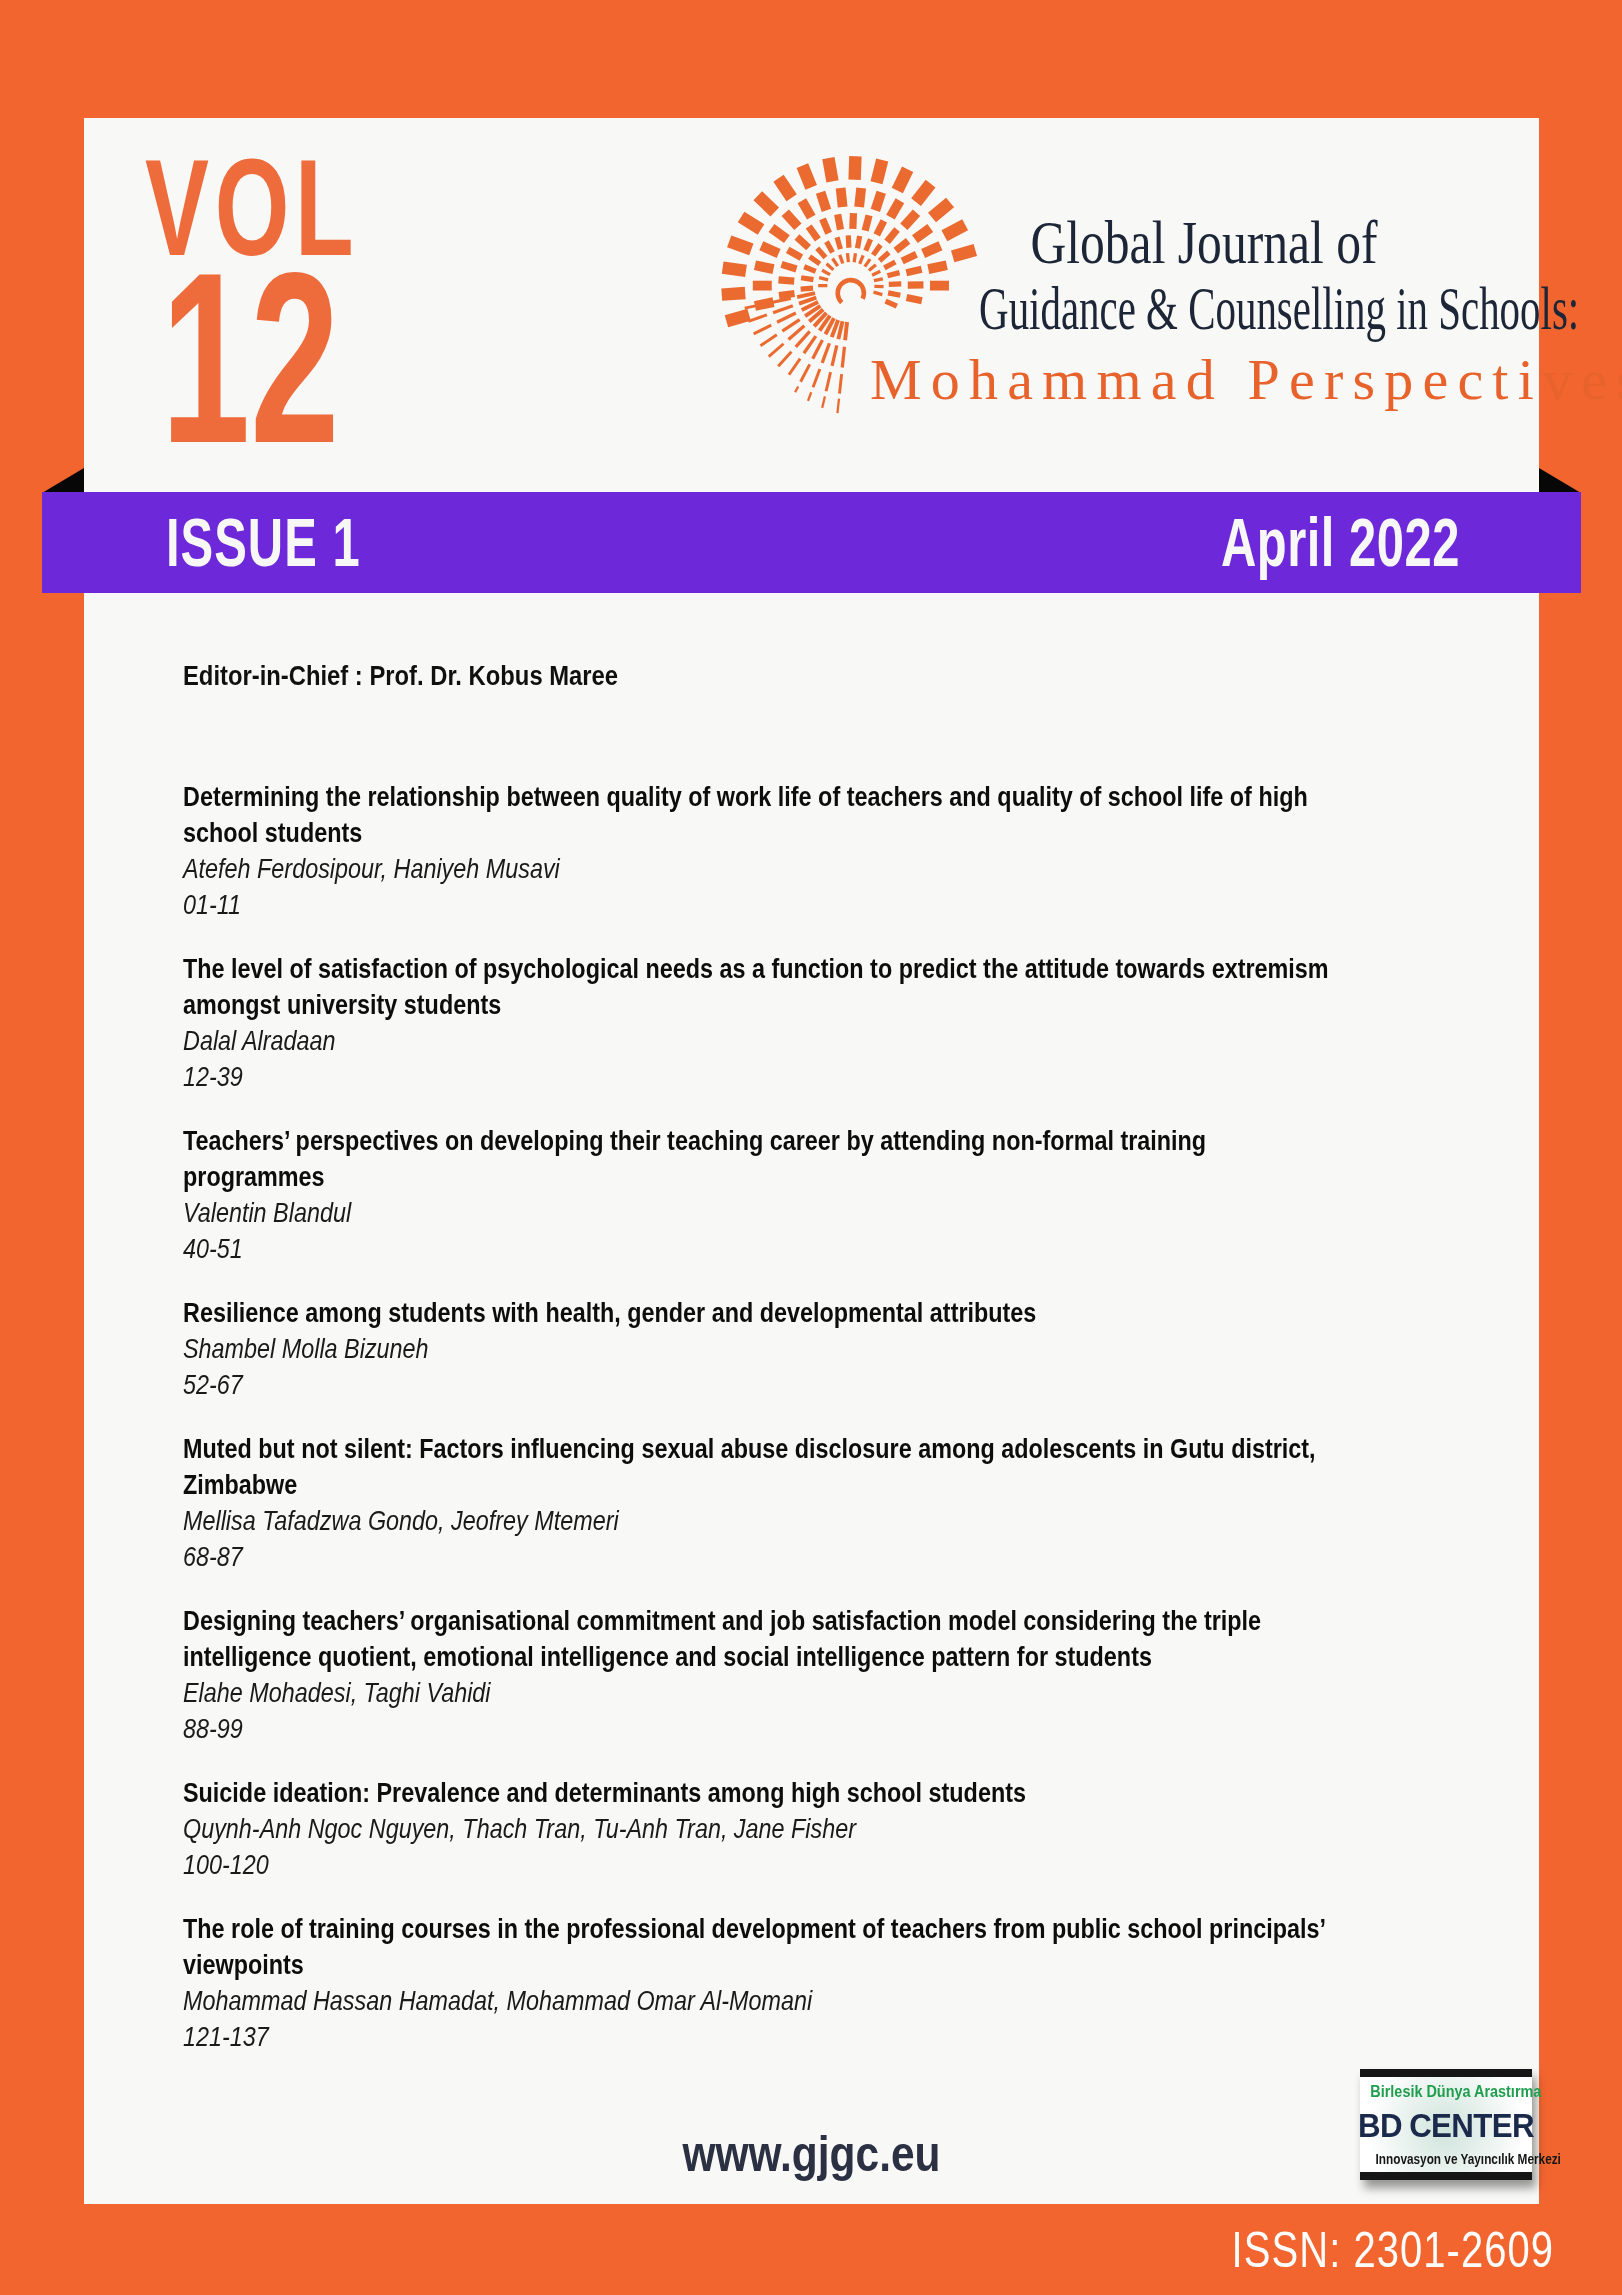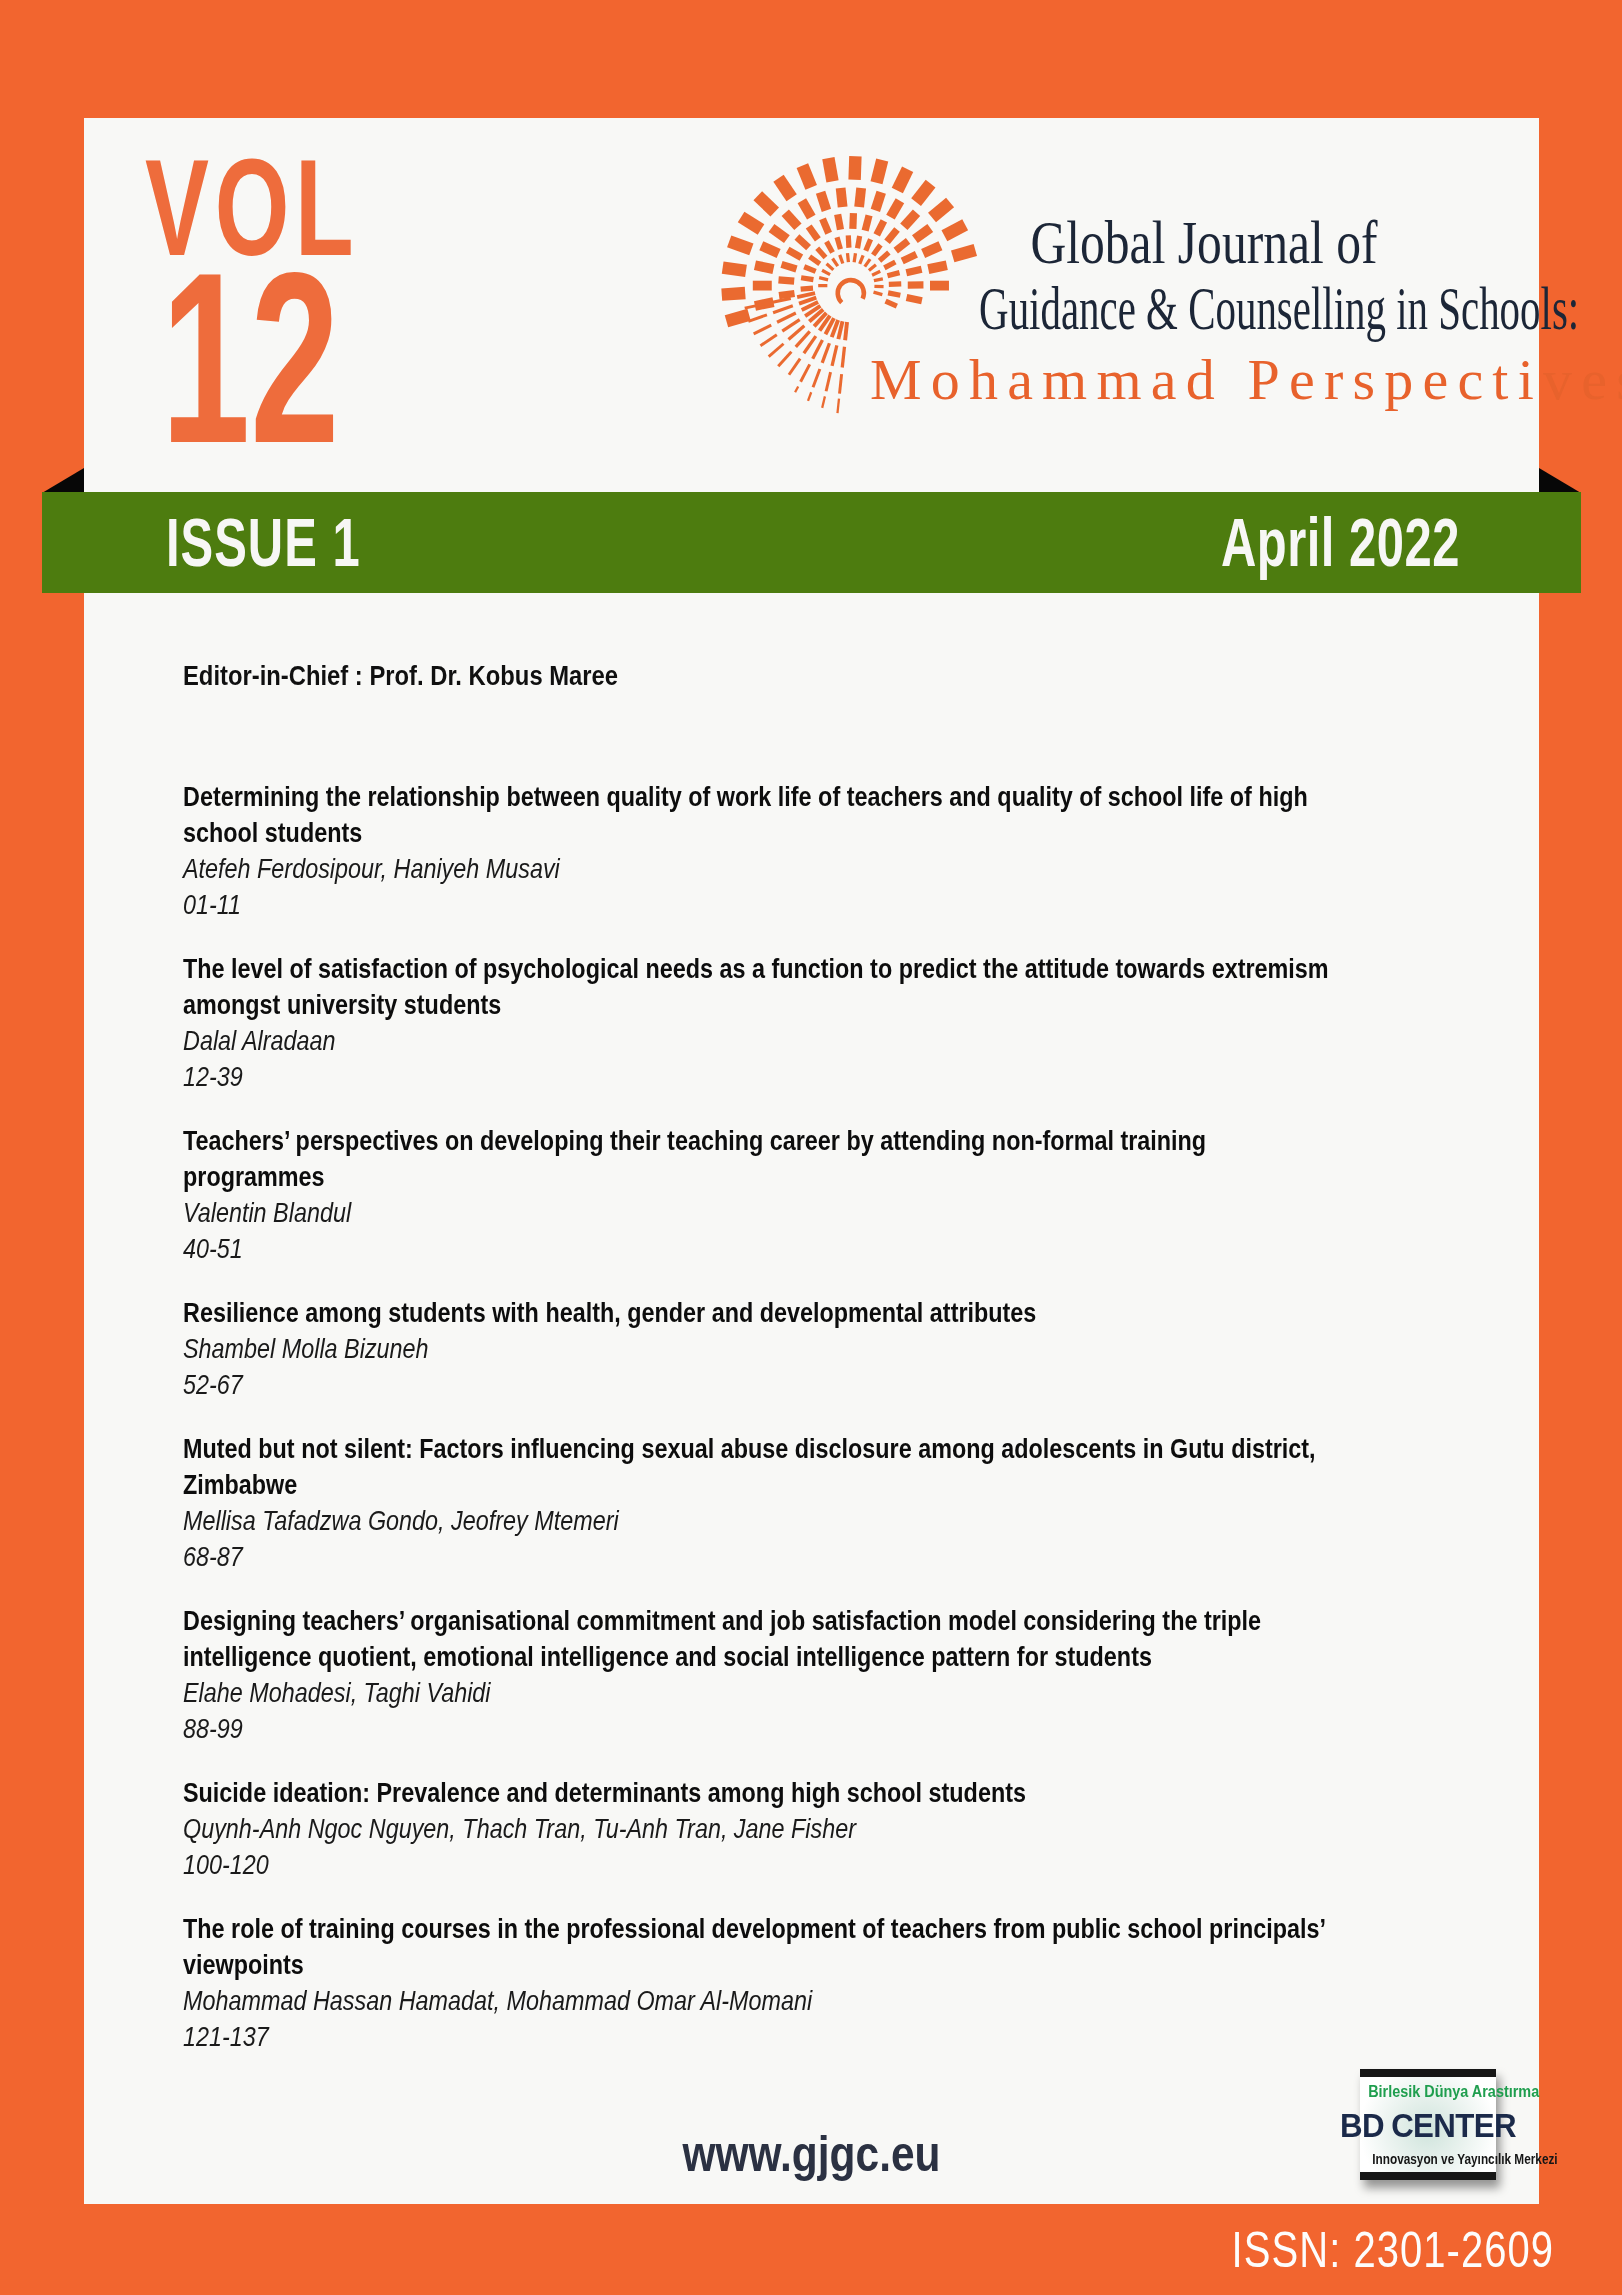--- a/index.html
+++ b/index.html
@@ -18,21 +18,21 @@
        font-family:"Liberation Serif",serif;font-size:62px;line-height:1;color:#1C2637;
        transform:scaleX(.80);transform-origin:50% 0;}
   .jt2{position:absolute;left:864px;top:277px;width:677px;text-align:center;white-space:nowrap;
        font-family:"Liberation Serif",serif;font-size:62px;line-height:1;color:#1C2637;
        transform:scaleX(.66);transform-origin:50% 0;}
   .jt3{position:absolute;left:870px;top:351px;width:707px;text-align:center;white-space:nowrap;
        font-family:"Liberation Serif",serif;font-size:58px;line-height:1;color:#E8622C;
        letter-spacing:9.2px;}
 
   
-  .ribbon{position:absolute;left:42px;top:492px;width:1539px;height:101px;background:#4d7c0f;}
+  .ribbon{position:absolute;left:42px;top:492px;width:1539px;height:101px;background:#6d28d9;}
   .fold-l{position:absolute;left:42px;top:468px;width:0;height:0;
           border-left:42px solid transparent;border-bottom:25px solid #070707;}
   .fold-r{position:absolute;left:1539px;top:468px;width:0;height:0;
           border-right:42px solid transparent;border-bottom:25px solid #070707;}
   .issue{position:absolute;left:124px;top:0;height:101px;line-height:101px;font-size:68px;
          font-weight:bold;color:#F7F7F5;letter-spacing:.02em;transform:scaleX(.72);transform-origin:0 50%;}
   .april{position:absolute;right:121px;top:0;height:101px;line-height:101px;font-size:68px;
          font-weight:bold;color:#F7F7F5;letter-spacing:.01em;transform:scaleX(.72);transform-origin:100% 50%;}
 
   
@@ -44,21 +44,21 @@
   .a-title{font-weight:bold;color:#0d0d0d;}
   .a-authors,.a-pages{font-style:italic;color:#1a1a1a;font-weight:400;}
 
   
   .site{position:absolute;left:84px;top:2125px;width:1455px;text-align:center;font-size:50px;
         font-weight:bold;color:#2B3142;transform:scaleX(.85);transform-origin:50% 0;}
   .issn{position:absolute;right:69px;top:2221px;font-size:50px;color:#FDFDFC;letter-spacing:1.3px;
         transform:scaleX(.80);transform-origin:100% 0;white-space:nowrap;}
 
   
-  .bdlogo{position:absolute;left:1360px;top:2069px;width:136px;height:111px;background:#fff;
+  .bdlogo{position:absolute;left:1360px;top:2069px;width:172px;height:111px;background:#fff;
           box-shadow:3.9px 7.9px 9.2px rgba(0,0,0,.40);display:flex;flex-direction:column;
           justify-content:space-between;
           background-image:radial-gradient(circle at 50% 55%, #cfe4dc 0%, #e9f2ee 40%, #ffffff 75%);}
   .bd-bar{height:7.9px;background:#161616;}
   .bd-top{font-size:16.4px;font-weight:bold;color:#1F9E4E;text-align:center;
           transform:scaleX(.88);white-space:nowrap;}
   .bd-mid{display:flex;align-items:center;justify-content:center;gap:3.9px;
           font-size:34px;font-weight:bold;color:#1B2A4A;letter-spacing:-0.7px;
           transform:scaleX(.92);}
   .bd-bot{font-size:14.4px;font-weight:bold;color:#161616;text-align:center;

